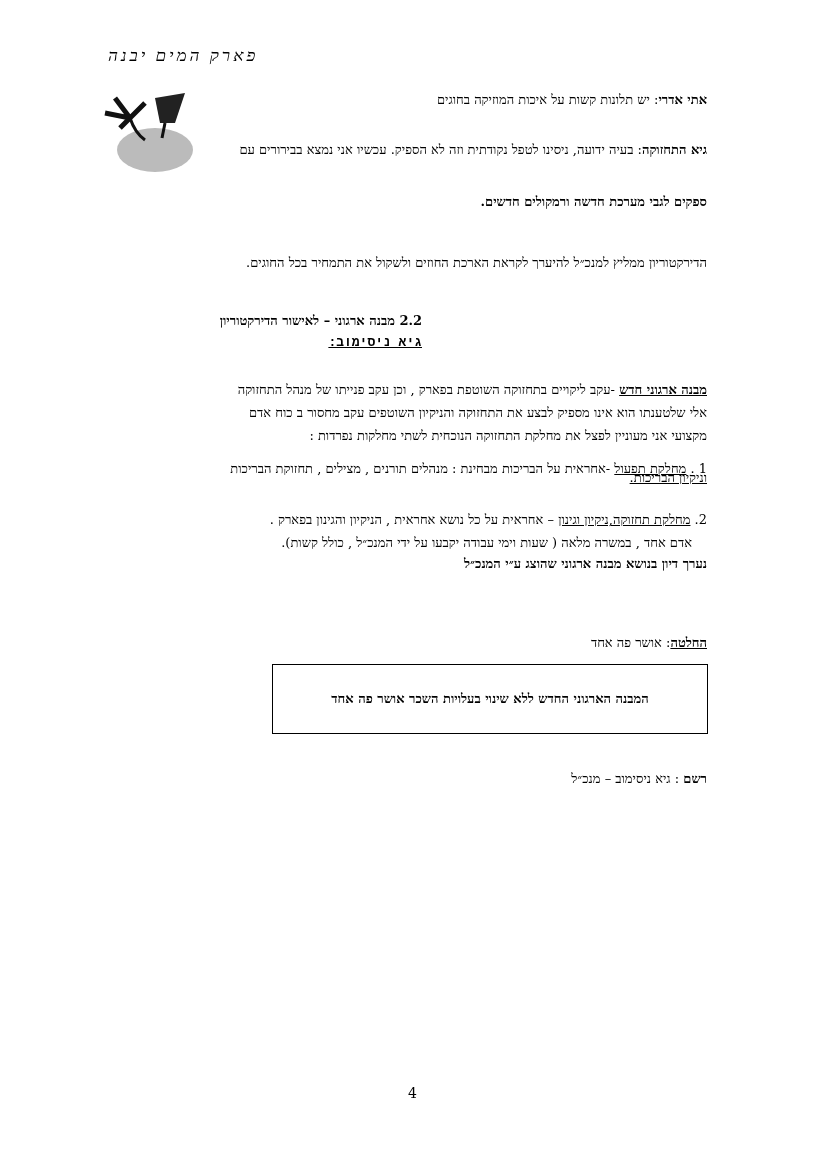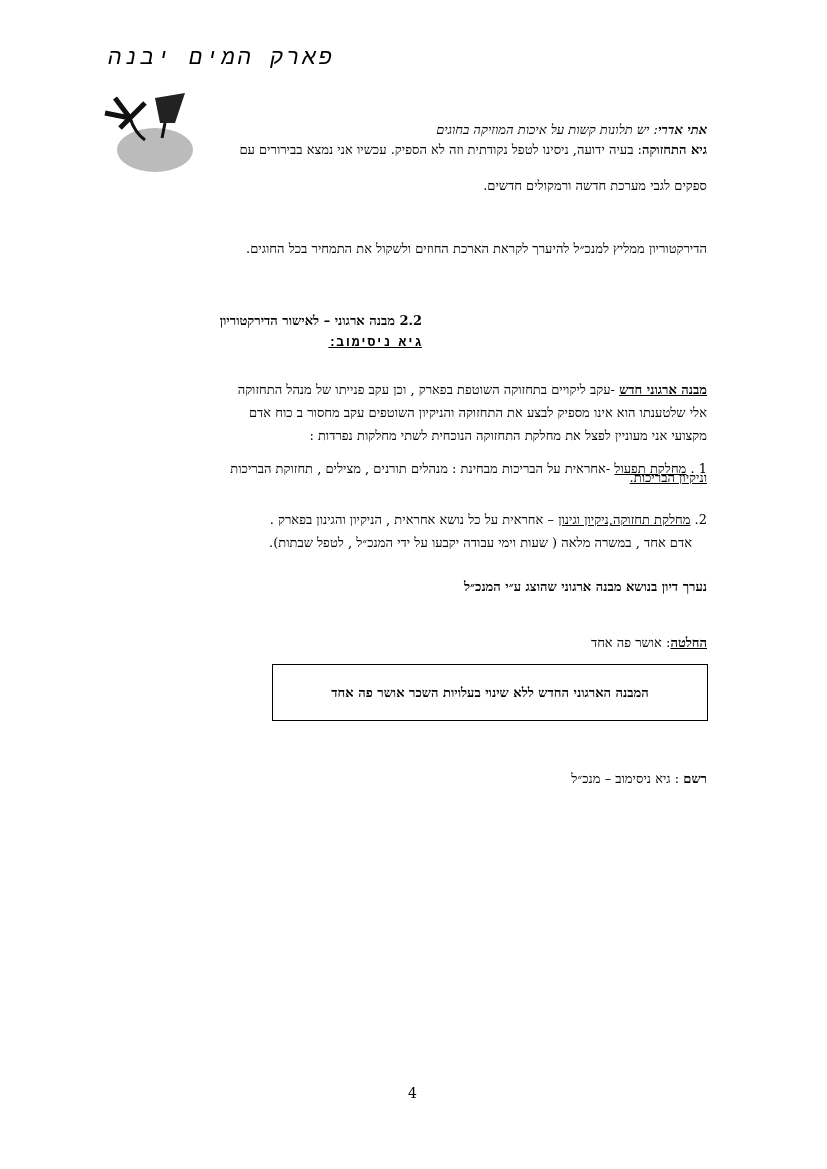--- a/index.html
+++ b/index.html
@@ -1,67 +1,67 @@
 <!DOCTYPE html>
 <html><head>
 <meta charset="utf-8">
 <style>
   html, body { margin:0; padding:0; background:#fff; }
   body { width:827px; height:1169px; position:relative; overflow:hidden;
          font-family:"DejaVu Serif", "Liberation Serif", serif; color:#000; font-size:13px; }
   .abs { position:absolute; }
   .rtl { direction:rtl; text-align:right; white-space:nowrap; }
-  .logo-title { left:108px; top:46px; font-size:22px; font-style:italic; letter-spacing:3px;
-                font-family:Liberation Mono, monospace; direction:rtl; }
+  .logo-title { left:108px; top:46px; font-size:17px; font-style:italic; letter-spacing:3px;
+                font-family:Liberation Serif, serif; direction:rtl; }
   .logo { left:100px; top:78px; width:100px; height:100px; }
   .line { right:120px; line-height:20px; }
   b.u, span.u { text-decoration:underline;text-align:center; }
-  .box { left:272px; top:664px; width:436px; height:57px; border:1px solid #000; box-sizing:border-box;
+  .box { left:272px; top:664px; width:436px; height:70px; border:1px solid #000; box-sizing:border-box;
          display:flex; align-items:center; justify-content:center; font-weight:bold; direction:rtl; }
   .pagenum { left:408px; top:1085px; font-size:14px; }
 </style>
 </head>
 <body>
 
 <div class="abs logo-title">פארק המים יבנה</div>
 <svg class="abs logo" viewBox="0 0 100 100">
   <ellipse cx="55" cy="72" rx="38" ry="22" fill="#bbb"></ellipse>
   <path d="M30 40 L15 20 M30 40 L5 35 M30 40 L20 50 M30 40 L45 25" stroke="#111" stroke-width="5"></path>
   <path d="M30 40 Q35 55 45 62" stroke="#111" stroke-width="3" fill="none"></path>
   <path d="M55 20 L85 15 L75 45 L60 45 Z" fill="#222"></path>
   <path d="M65 45 L62 60" stroke="#111" stroke-width="3"></path>
 </svg>
 
-<div class="abs rtl line" style="top:120px;font-style:italic;">
+<div class="abs rtl line" style="top:90px;">
   <b>אתי אדרי</b><span>: יש תלונות קשות על איכות המוזיקה בחוגים</span>
 </div>
 <div class="abs rtl line" style="top:140px;">
   <b>גיא התחזוקה</b><span>: בעיה ידועה, ניסינו לטפל נקודתית וזה לא הספיק. עכשיו אני נמצא בבירורים עם</span>
 </div>
-<div class="abs rtl line" style="top:176px;">ספקים לגבי מערכת חדשה ורמקולים חדשים.</div>
-<div class="abs rtl line" style="top:239px;">הדירקטוריון ממליץ למנכ״ל להיערך לקראת הארכת החוזים ולשקול את התמחיר בכל החוגים.</div>
+<div class="abs rtl line" style="top:192px;font-weight:bold;">ספקים לגבי מערכת חדשה ורמקולים חדשים.</div>
+<div class="abs rtl line" style="top:253px;">הדירקטוריון ממליץ למנכ״ל להיערך לקראת הארכת החוזים ולשקול את התמחיר בכל החוגים.</div>
 
 <div class="abs rtl line" style="top:311px; right:405px; font-weight:bold;">2.2 מבנה ארגוני – לאישור הדירקטוריון</div>
 <div class="abs rtl line" style="top:333px; right:405px; font-weight:bold; text-decoration:underline;font-family:Liberation Mono, monospace;">גיא ניסימוב:</div>
 
 <div class="abs rtl line" style="top:380px;">
   <b class="u">מבנה ארגוני חדש</b><span> -עקב ליקויים בתחזוקה השוטפת בפארק , וכן עקב פנייתו של מנהל התחזוקה</span>
 </div>
 <div class="abs rtl line" style="top:403px;">אלי שלטענתו הוא אינו מספיק לבצע את  התחזוקה והניקיון השוטפים עקב מחסור ב כוח אדם</div>
 <div class="abs rtl line" style="top:426px;">מקצועי  אני מעוניין לפצל את מחלקת התחזוקה הנוכחית לשתי מחלקות נפרדות :</div>
 <div class="abs rtl line" style="top:459px;">
   <span>1 .</span> <span class="u">מחלקת תפעול</span><span> -אחראית על הבריכות מבחינת : מנהלים תורנים , מצילים , תחזוקת הבריכות</span>
 </div>
 <div class="abs rtl line" style="top:468px;text-decoration:underline;">וניקיון הבריכות.</div>
 <div class="abs rtl line" style="top:510px;">
   <span>2.</span> <span class="u">מחלקת תחזוקה,ניקיון וגינון</span><span> – אחראית על כל נושא אחראית , הניקיון והגינון בפארק .</span>
 </div>
-<div class="abs rtl line" style="top:533px; right:135px;">אדם אחד , במשרה מלאה ( שעות וימי עבודה יקבעו על ידי המנכ״ל , לטפל שבתות).</div>
+<div class="abs rtl line" style="top:533px; right:135px;">אדם אחד , במשרה מלאה ( שעות וימי עבודה יקבעו על ידי המנכ״ל , כולל קשות).</div>
 
-<div class="abs rtl line" style="top:577px; font-weight:bold;">נערך דיון בנושא מבנה ארגוני שהוצג ע״י המנכ״ל</div>
+<div class="abs rtl line" style="top:554px; font-weight:bold;">נערך דיון בנושא מבנה ארגוני שהוצג ע״י המנכ״ל</div>
 <div class="abs rtl line" style="top:633px;">
   <b class="u">החלטה</b><span>: אושר פה אחד</span>
 </div>
 
 <div class="abs box">המבנה הארגוני החדש ללא שינוי בעלויות השכר אושר פה אחד</div>
 
 <div class="abs rtl line" style="top:741px;margin-top:28px;">
   <b>רשם</b><span> : גיא ניסימוב – מנכ״ל</span>
 </div>
 

